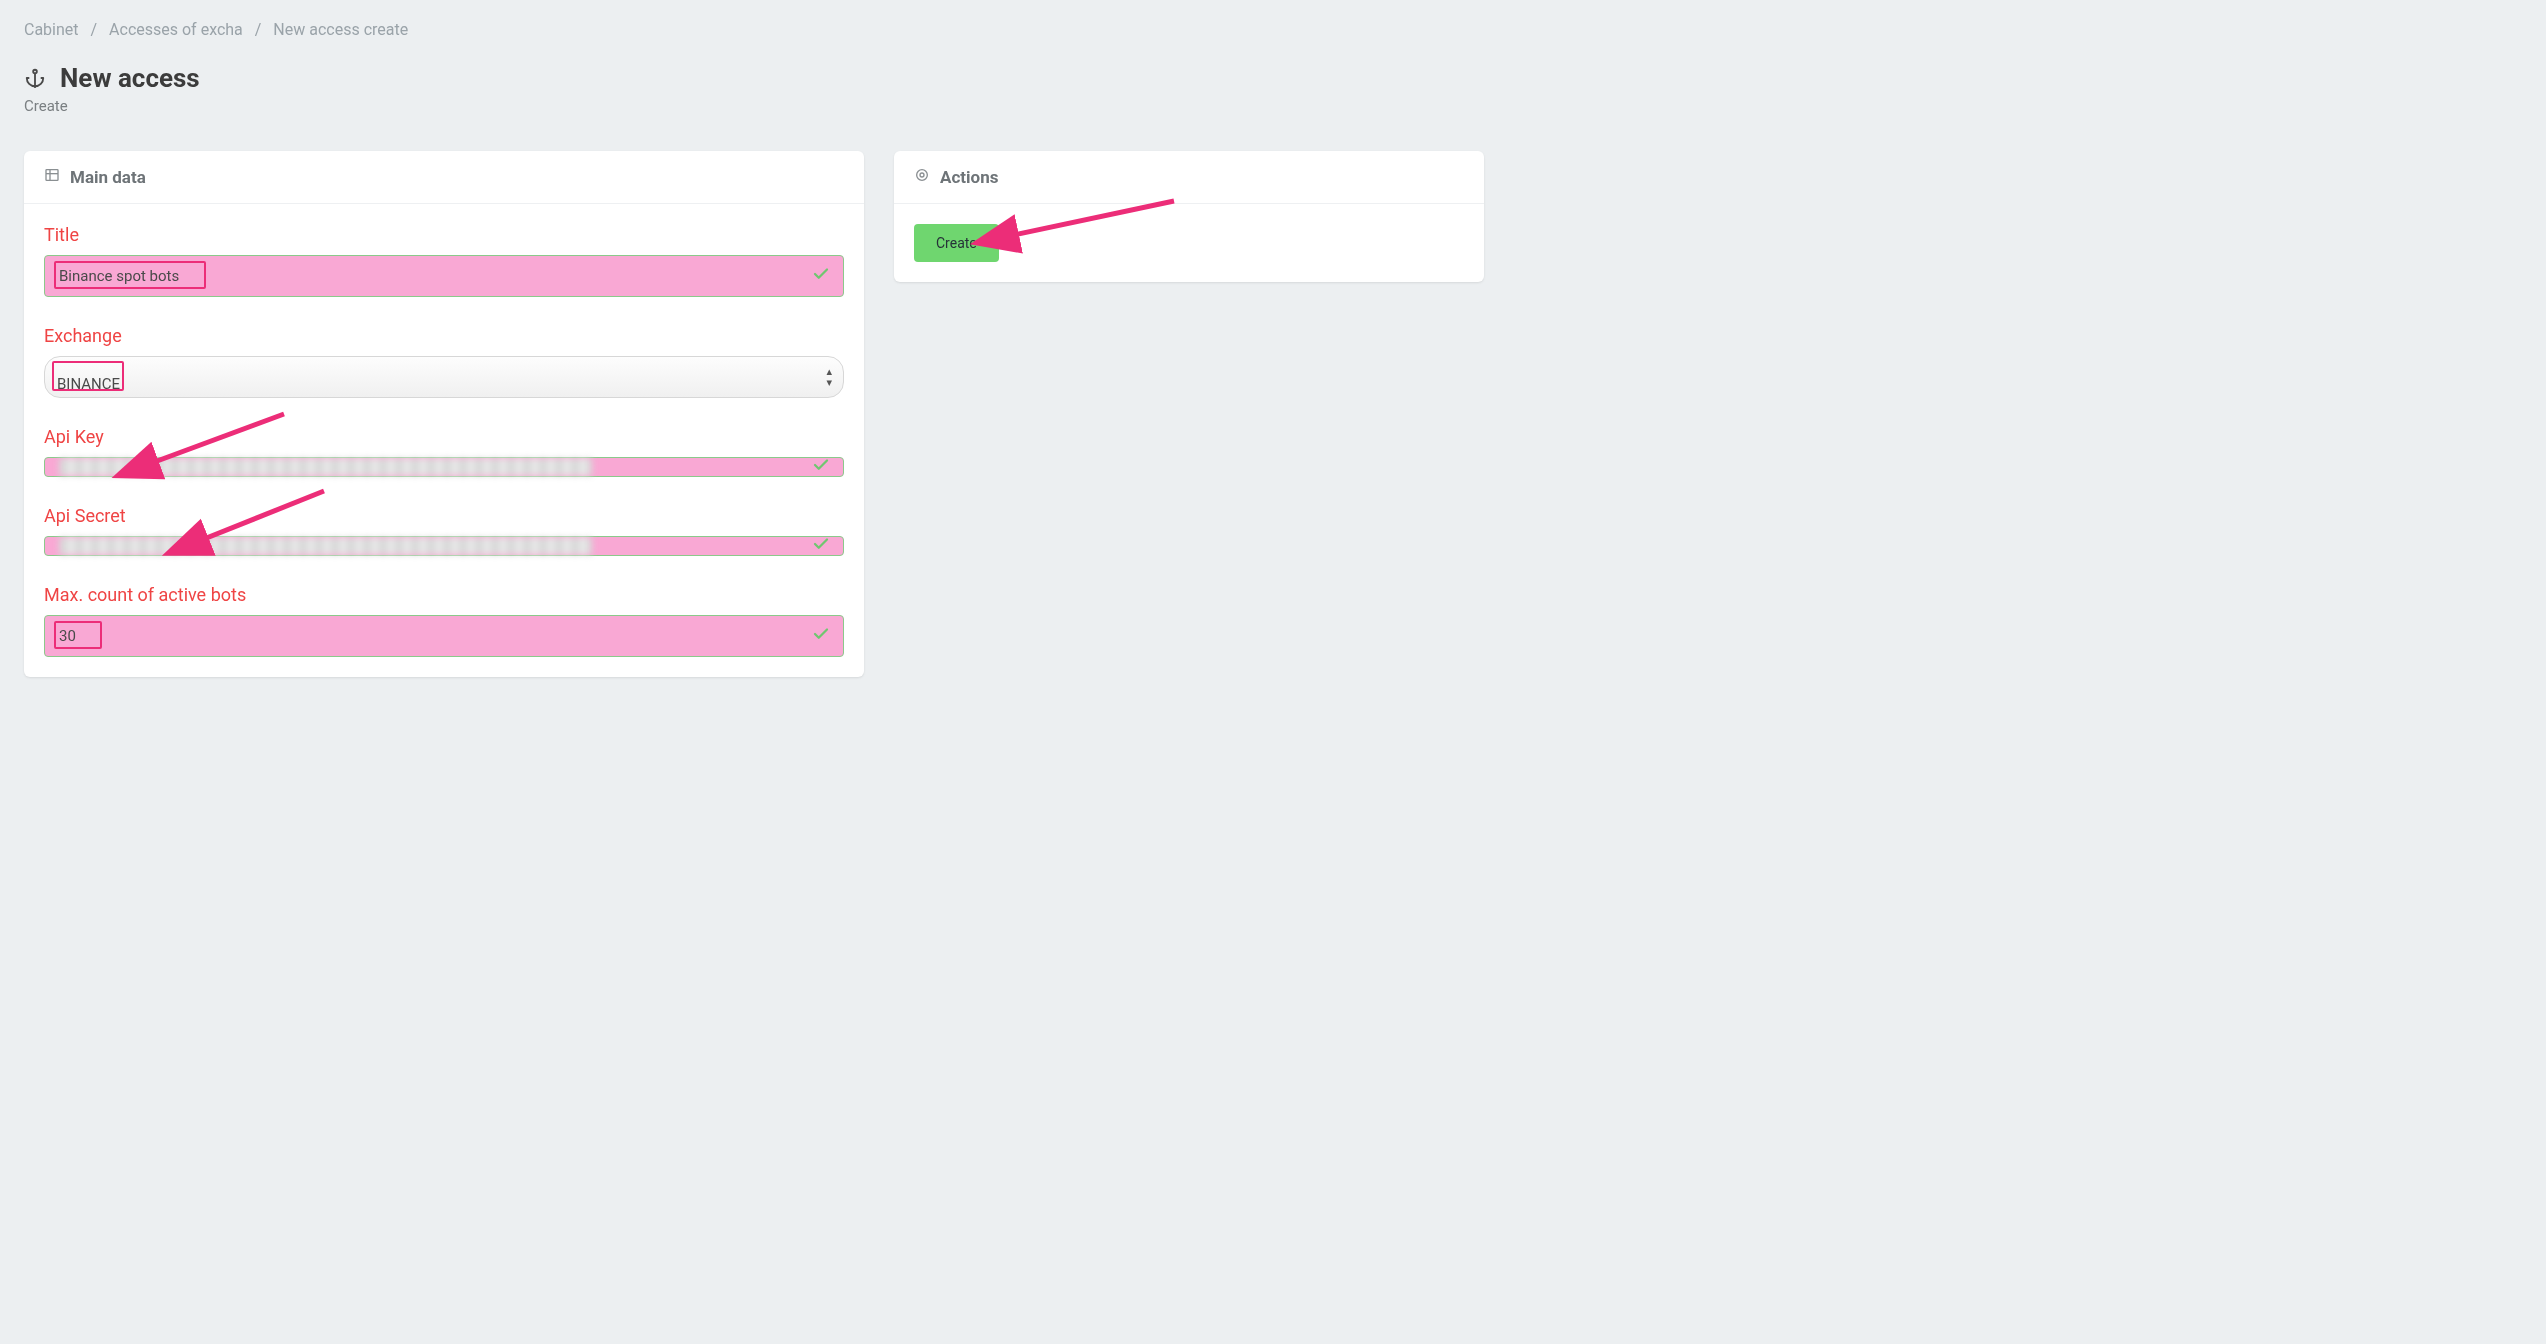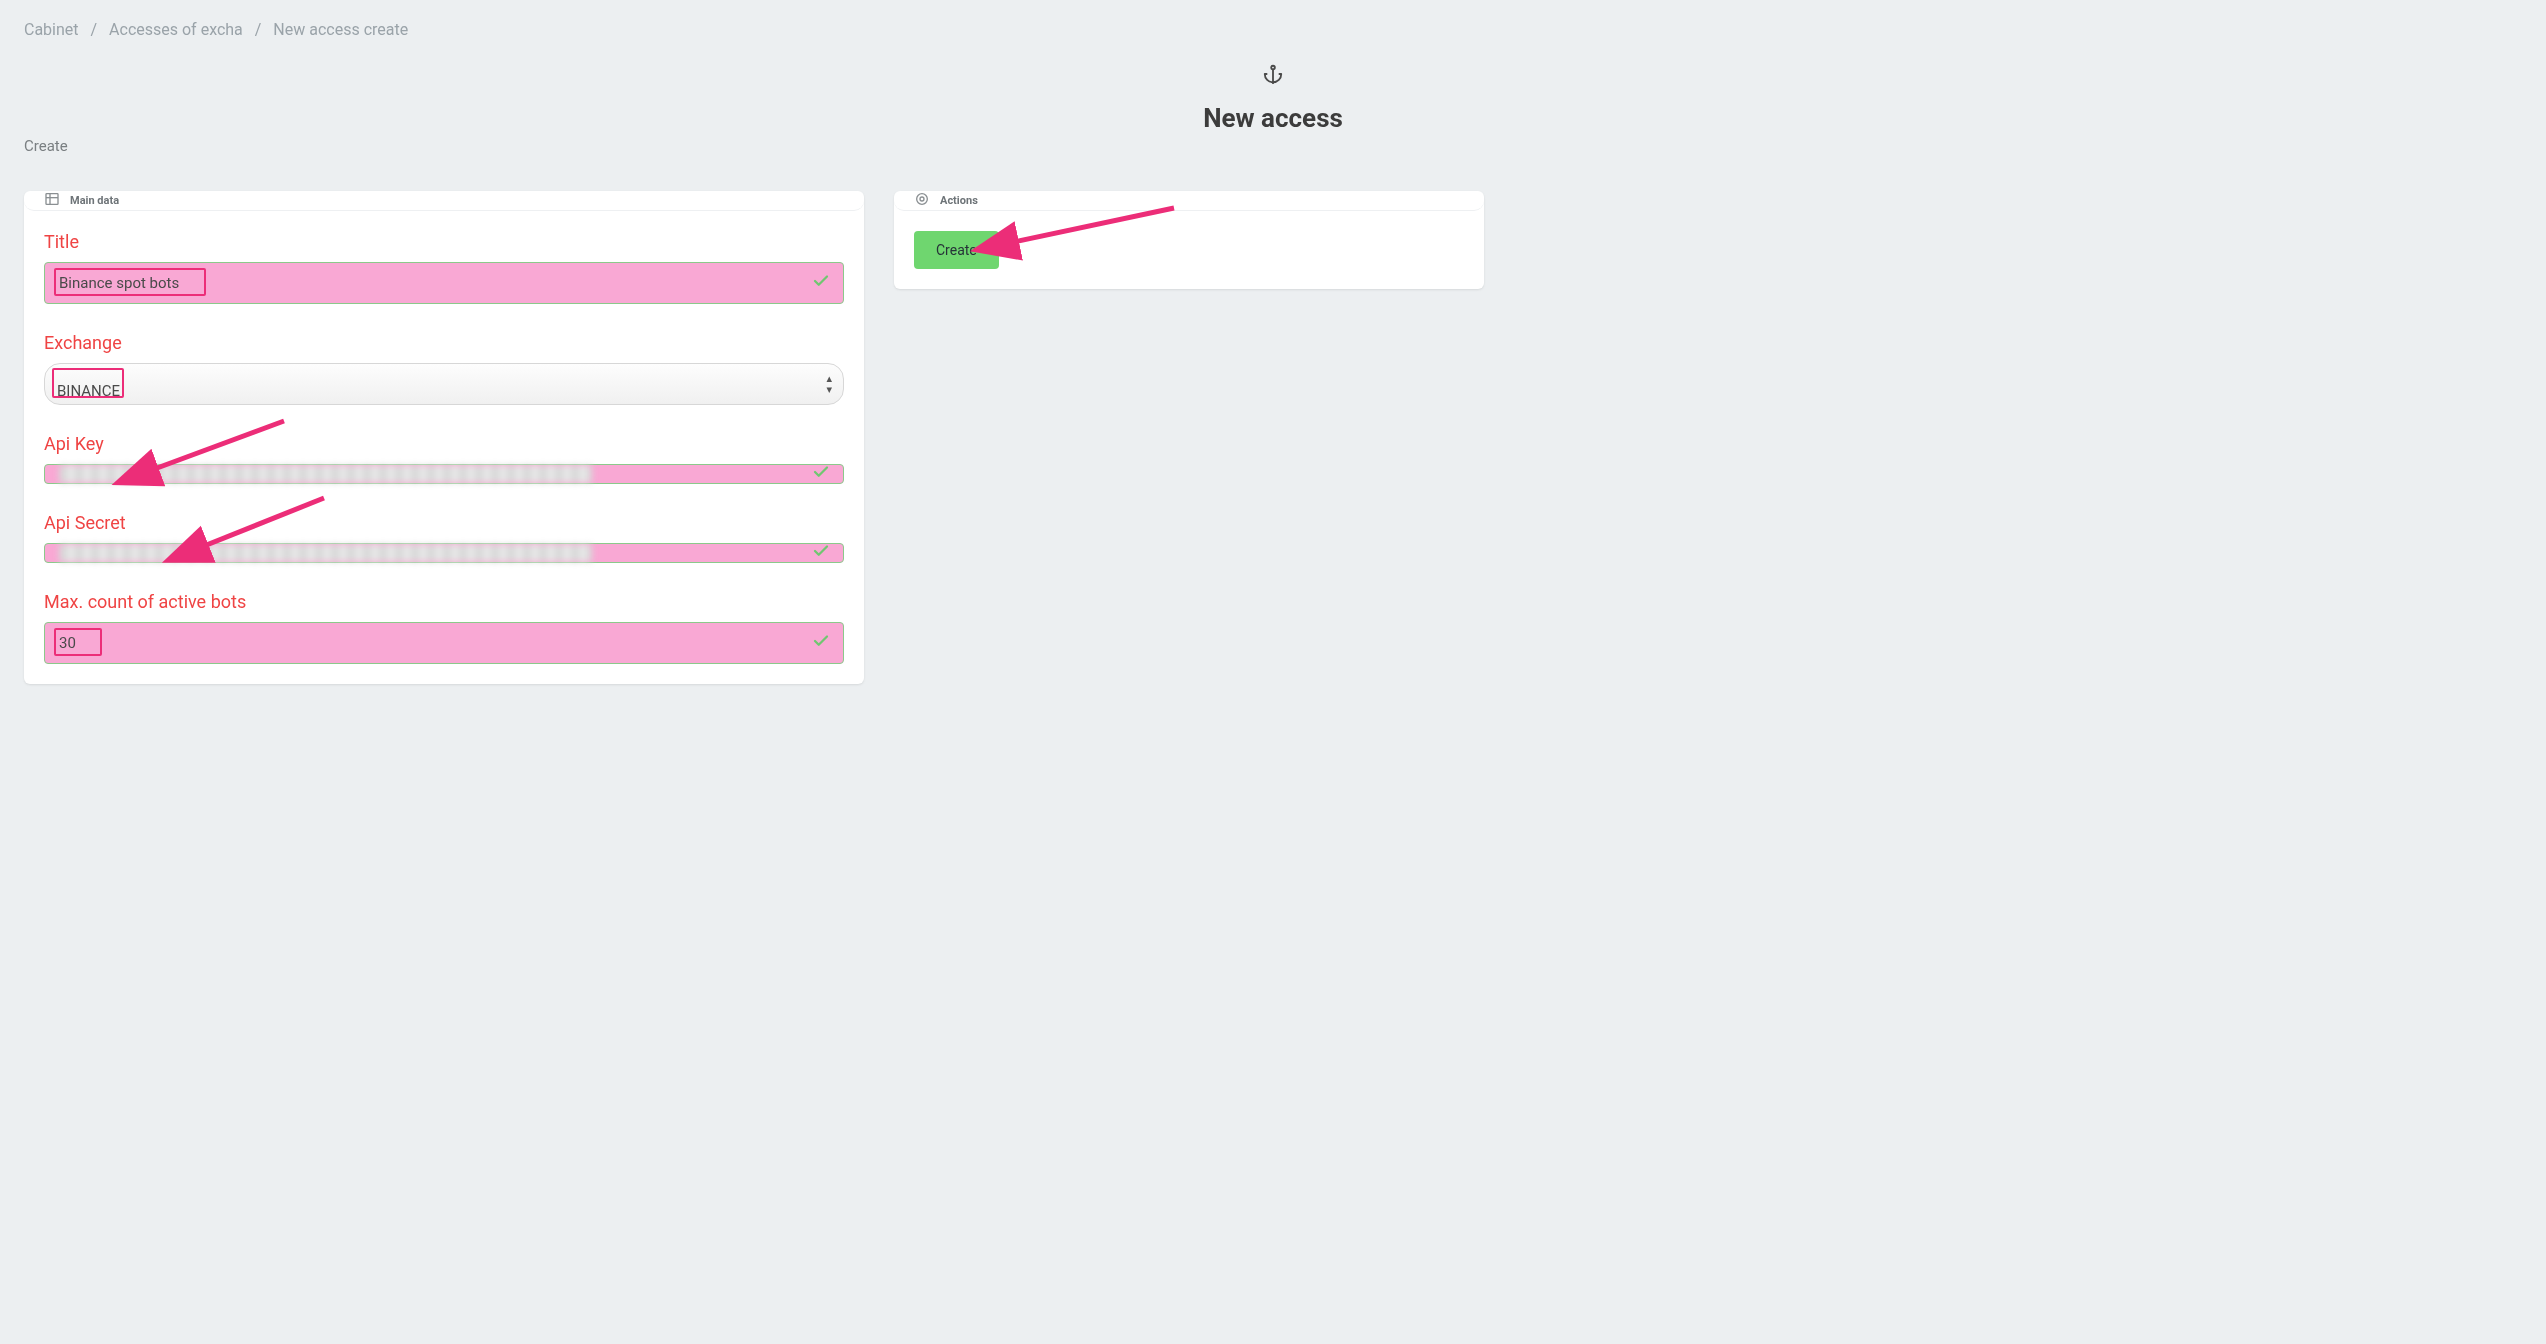--- a/index.html
+++ b/index.html
@@ -11,24 +11,23 @@
 }
 .breadcrumb {
   font-size: 16px;
   color: #9aa3a9;
   margin-bottom: 24px;
 }
 .breadcrumb span { color: #9aa3a9; }
 .breadcrumb .sep { margin: 0 8px; }
 .page-title-row {
   display: flex;
-  align-items: center;
+  align-items: flex-end;
   gap: 14px;
   margin-bottom: 4px;
-  flex-direction: column;
 }
 .page-title {
   font-size: 26px;
   font-weight: 700;
   color: #3c3c3c;
 }
 .anchor-icon svg { width: 22px; height: 22px; }
 .subtitle {
   font-size: 15px;
   color: #7a7f82;
@@ -40,29 +39,28 @@
   align-items: flex-start;
 }
 .card {
   background: #fff;
   border-radius: 6px;
   box-shadow: 0 1px 3px rgba(0,0,0,.06), 0 1px 2px rgba(0,0,0,.04);
 }
 .card.left { flex: 1 1 auto; max-width: 840px; }
 .card.right { width: 590px; }
 .card-header {
-  padding: 0 20px;
+  padding: 16px 20px;
   border-bottom: 1px solid #eef0f2;
   display: flex;
   align-items: center;
   gap: 10px;
   font-weight: 700;
   color: #6e7478;
-  font-size: 11px;
-  border-radius: 21px;
+  font-size: 17px;
 }
 .card-body { padding: 20px; position: relative; }
 .form-group { margin-bottom: 28px; position: relative; }
 .form-group:last-child { margin-bottom: 0; }
 .form-label {
   display: block;
   font-size: 18px;
   color: #ef4444;
   margin-bottom: 10px;
 }

